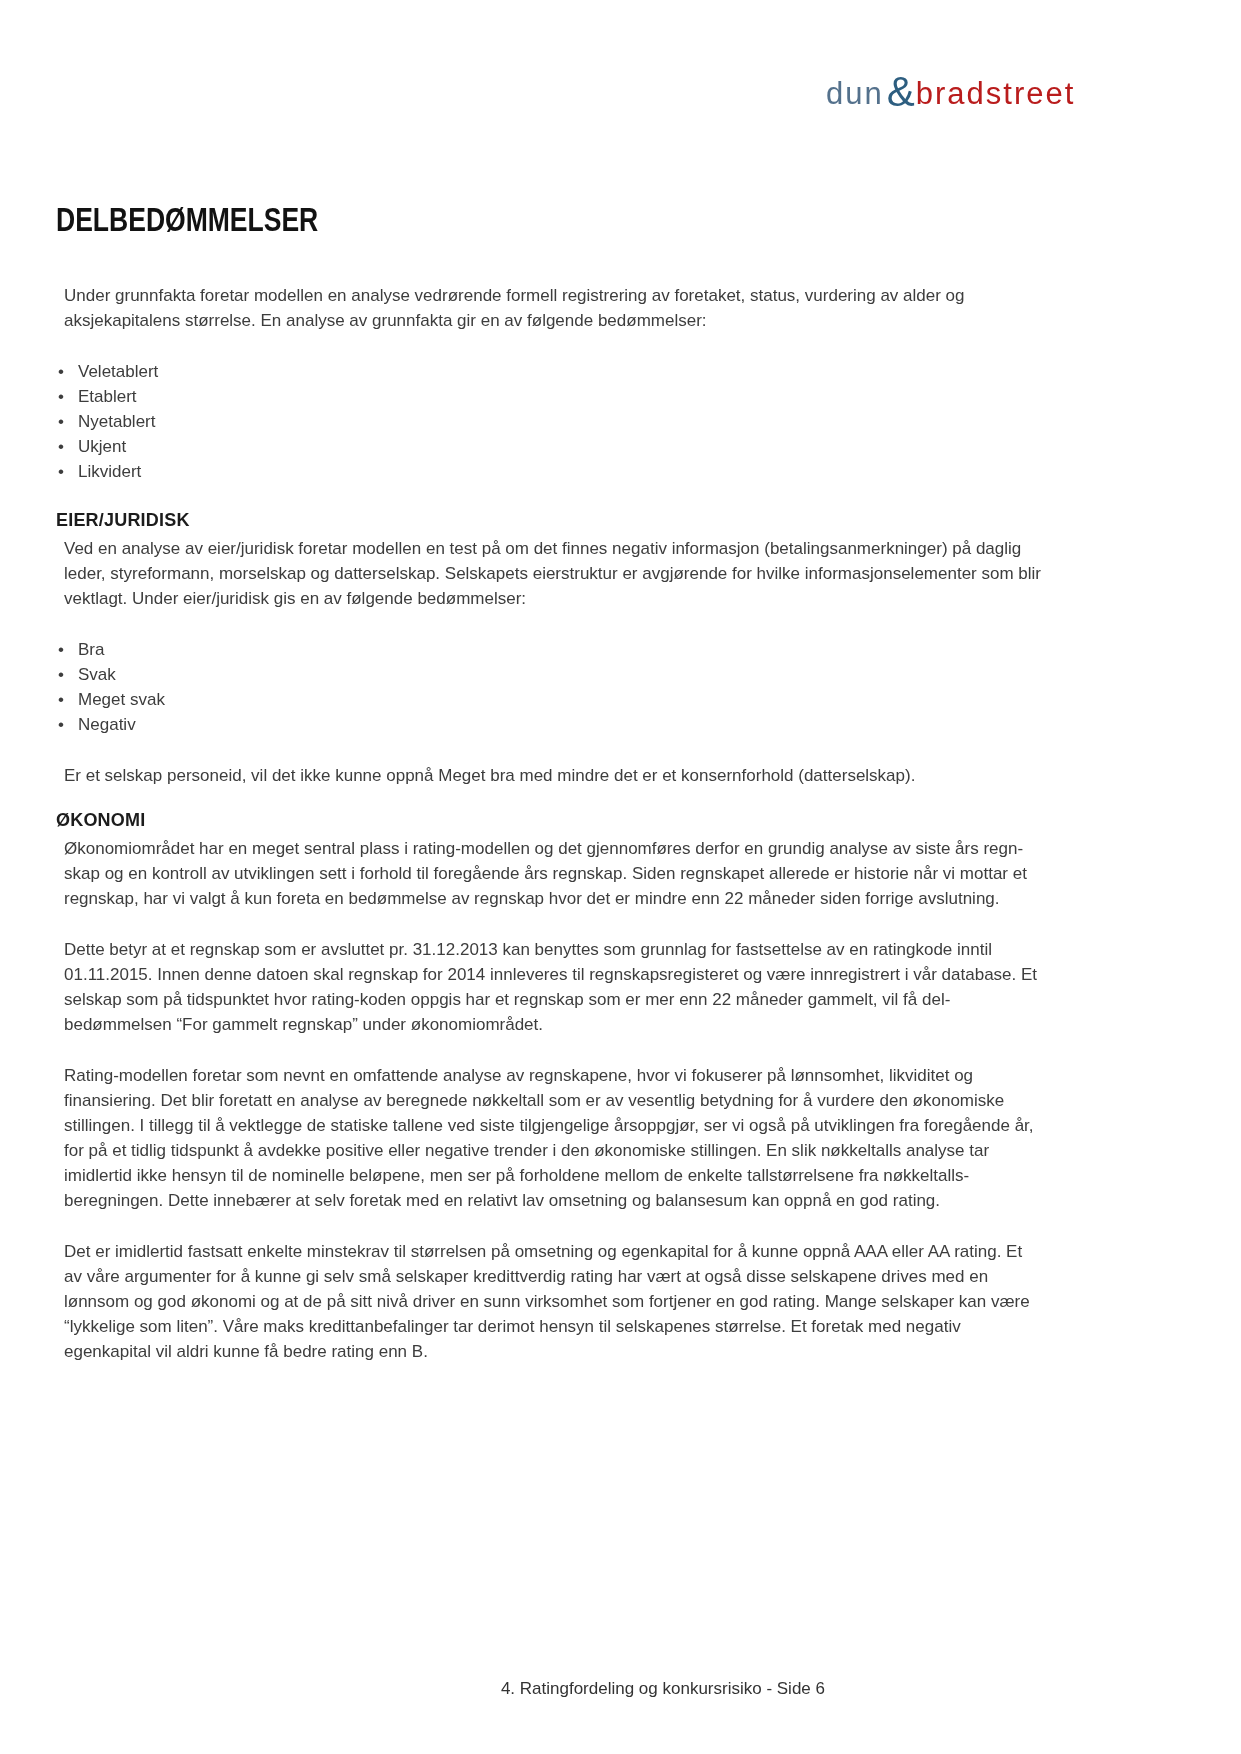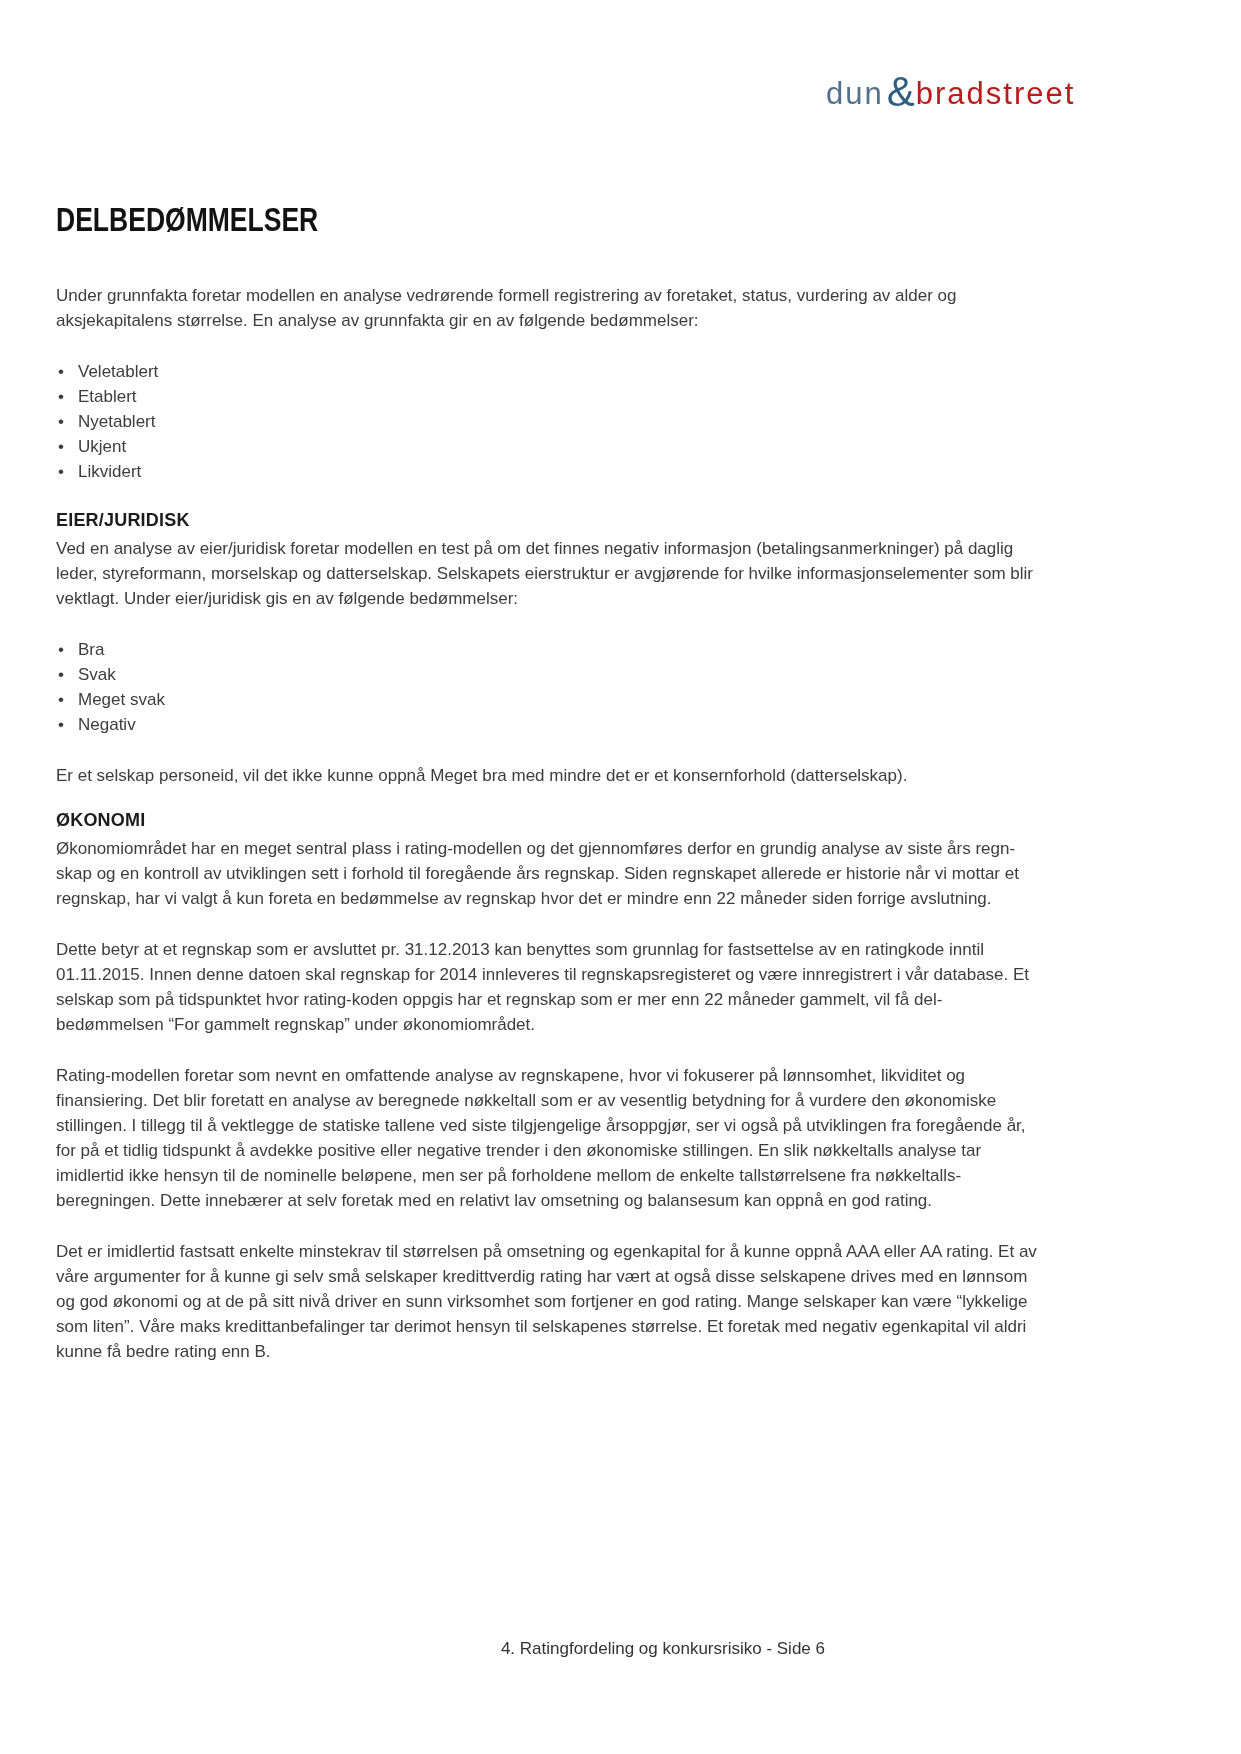--- a/index.html
+++ b/index.html
@@ -63,21 +63,21 @@
 
   h2.section-heading {
     margin: 22px 0 6px 0;
     font-size: 18px;
     line-height: 20px;
     font-weight: bold;
     color: #1c1c1c;
     letter-spacing: 0.2px;
   }
 
-  p.para { margin: 26px 0 0 0; }
+  p.para { margin: 26px 0 0 8px; }
   p.para.first { margin-top: 0; }
 
   ul.bullet-list {
     margin: 26px 0;
     padding: 0;
     list-style: none;
   }
   ul.bullet-list li {
     position: relative;
     padding-left: 22px;
@@ -85,21 +85,21 @@
   }
   ul.bullet-list li::before {
     content: "\2022";
     position: absolute;
     left: 2px; top: 0;
     color: #3d3d3d;
   }
 
   .footer {
     position: absolute;
-    top: 1638px;
+    top: 1678px;
     right: 263px;
     font-size: 17px;
     line-height: 22px;
     color: #333333;
   }
 </style>
 </head>
 <body>
 
 <div class="page">

